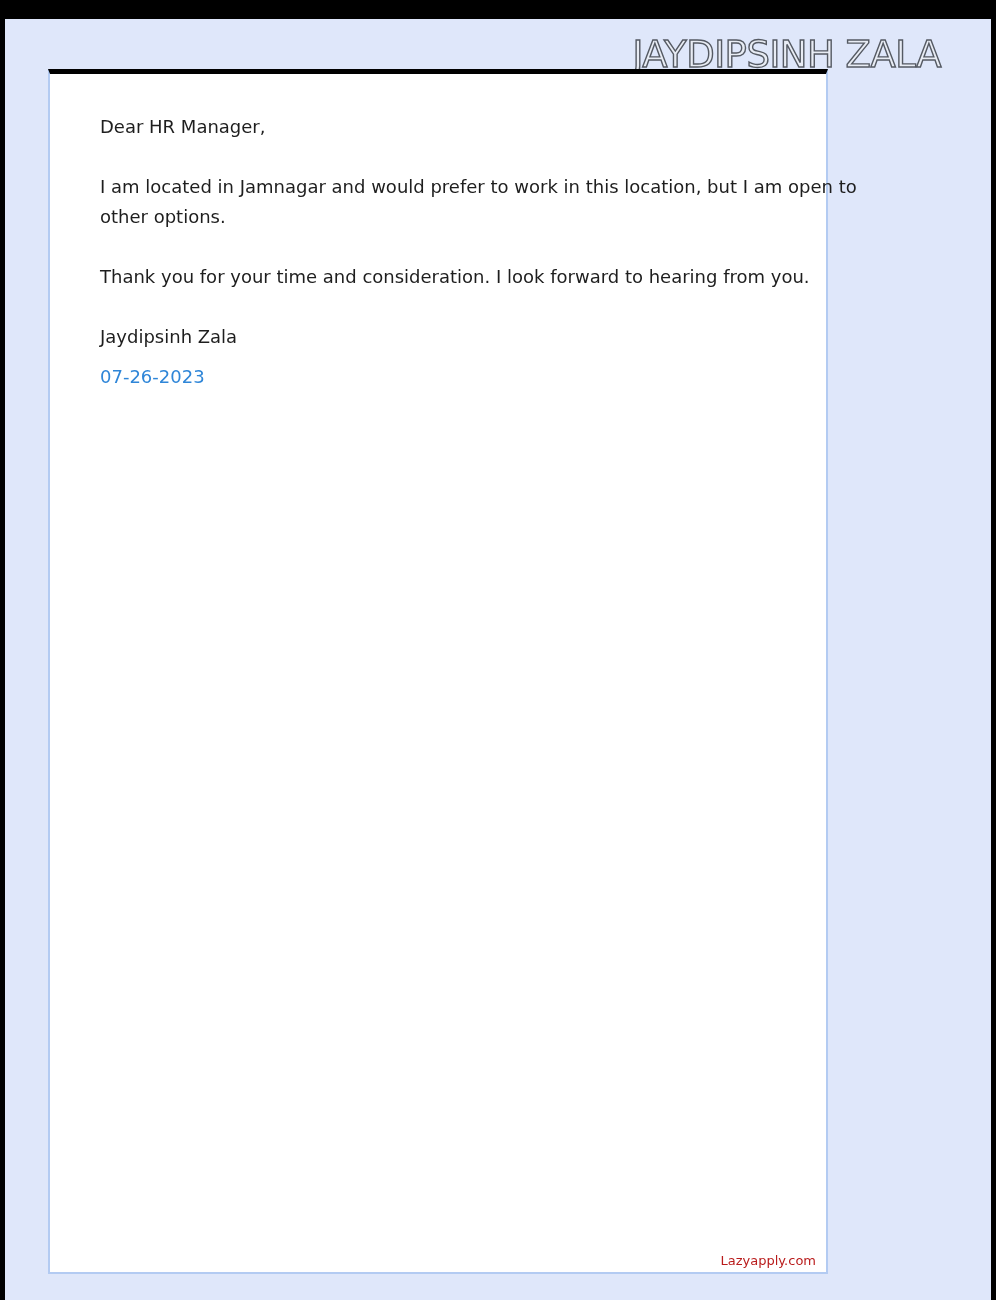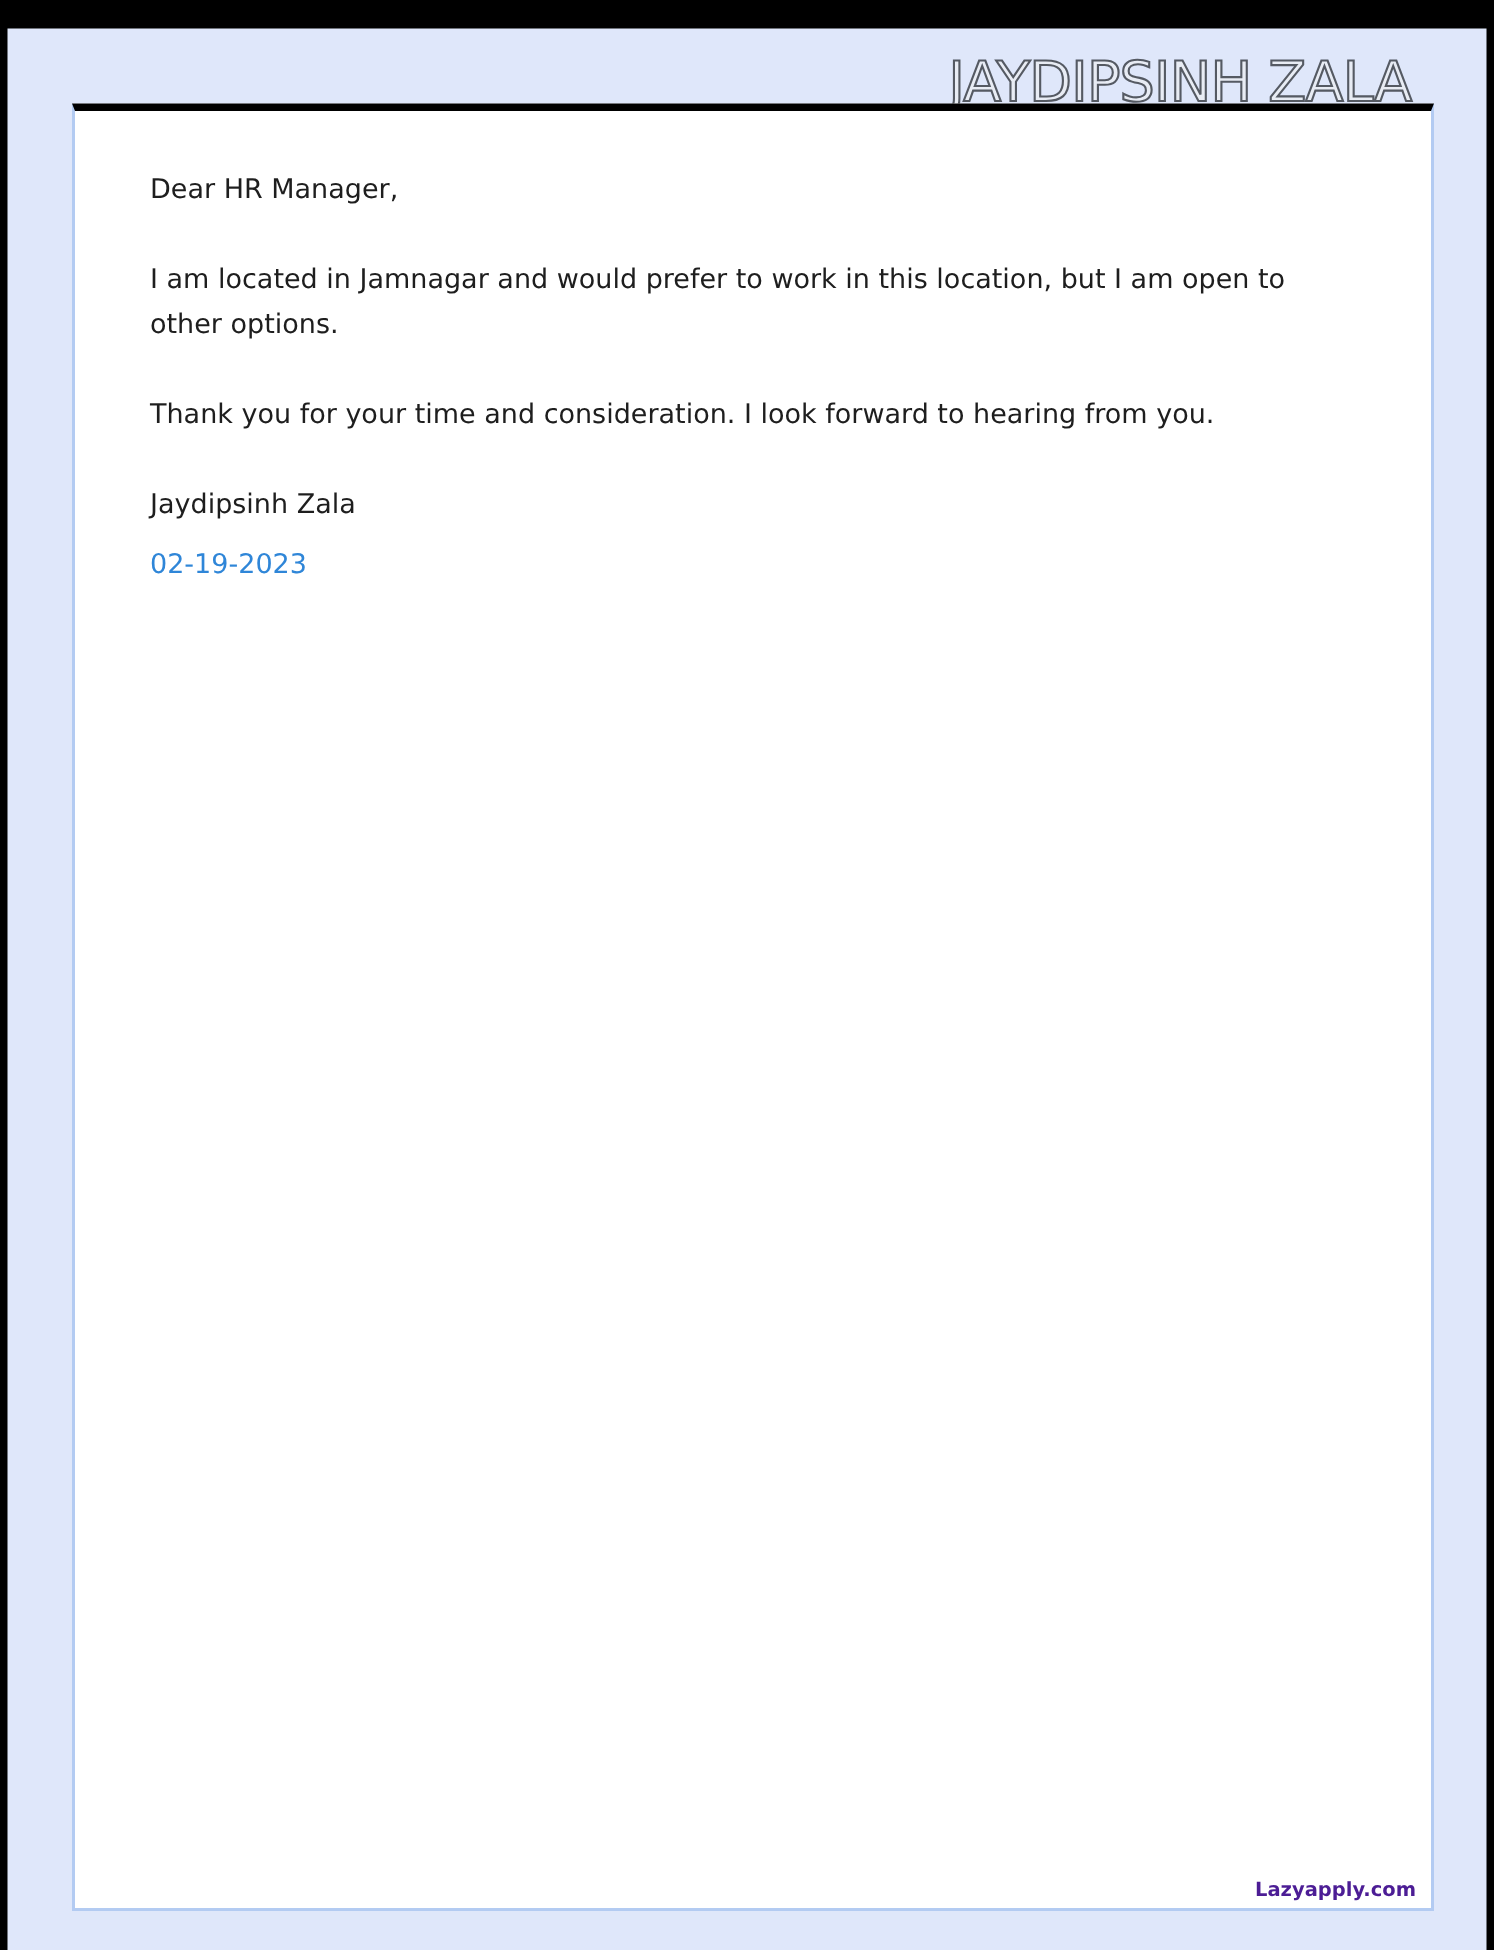--- a/index.html
+++ b/index.html
@@ -32,21 +32,21 @@
       color: #e8ecf4;
       -webkit-text-stroke: 1.4px #555a63;
       font-family: "DejaVu Sans", "Liberation Sans", sans-serif;
       font-weight: normal;
       margin: 0;
     }
     .paper {
       position: absolute;
       left: 43px;
       top: 50px;
-      width: 908px;
+      width: 780px;
       height: 1205px;
       background: #ffffff;
       border-left: 2px solid #b3cbf2;
       border-right: 2px solid #b3cbf2;
       border-bottom: 2px solid #b3cbf2;
       border-top: 5px solid #000000;
       box-sizing: border-box;
     }
     .letter {
       position: absolute;
@@ -65,34 +65,33 @@
     }
     .letter p.date {
       color: #2f86d8;
       margin: 0;
     }
     .footer-brand {
       position: absolute;
       right: 10px;
       bottom: 4px;
       font-size: 13px;
-      color: #4c1d95;
-      font-weight: bold;
+      color: #b91c1c;
     }
   </style>
 </head>
 <body>
 
 <div class="frame">
   <h1 class="header-name">JAYDIPSINH ZALA</h1>
 
   <div class="paper">
     <div class="letter">
       <p>Dear HR Manager,</p>
       <p>I am located in Jamnagar and would prefer to work in this location, but I am open to other options.</p>
       <p>Thank you for your time and consideration. I look forward to hearing from you.</p>
       <p class="sig-name">Jaydipsinh Zala</p>
-      <p class="date">02-19-2023</p>
+      <p class="date">07-26-2023</p>
     </div>
 
     <div class="footer-brand">Lazyapply.com</div>
   </div>
 </div>
 
 </body></html>

